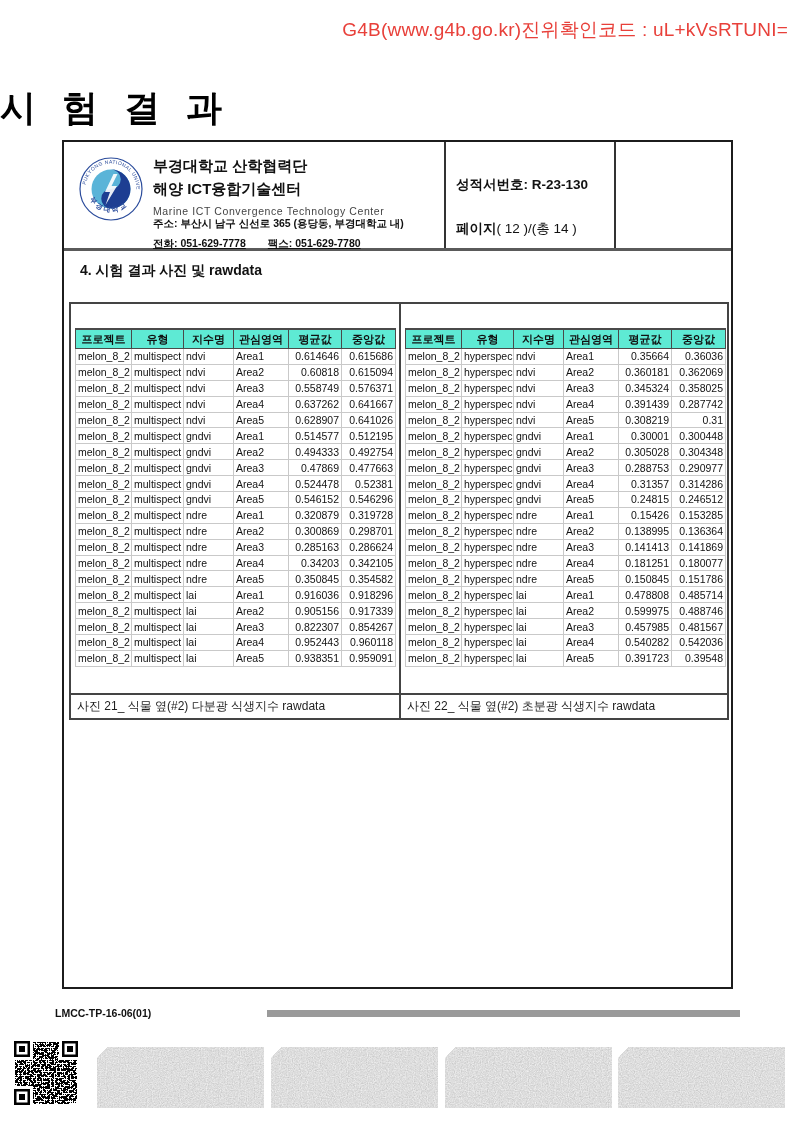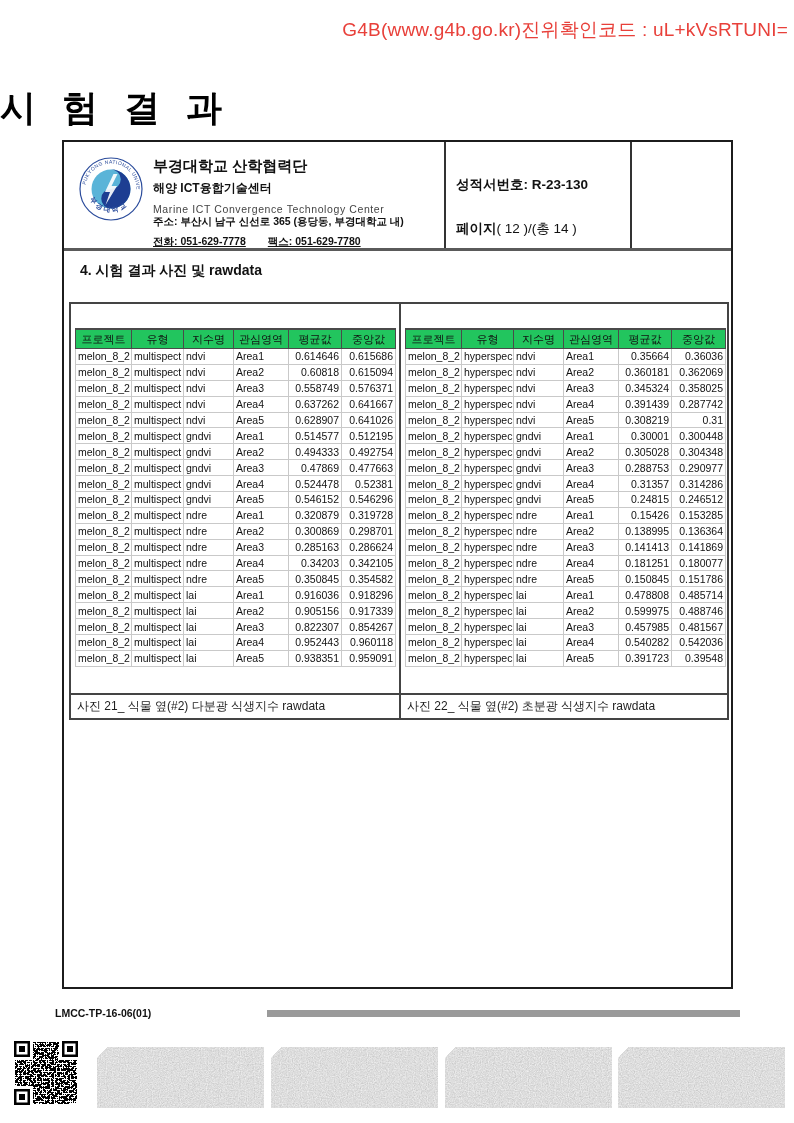--- a/index.html
+++ b/index.html
@@ -20,27 +20,27 @@
   .frame {
     position:absolute; left:62px; top:140px; width:671px; height:849px;
     border:2px solid #1c1c1c; box-sizing:border-box; background:#fff;
   }
   .header-band {
     position:absolute; left:0; top:0; width:100%; height:109px;
     border-bottom:3px solid #5a5a5a; display:flex; box-sizing:border-box;
   }
   .hcell1 { width:382px; border-right:2px solid #333; box-sizing:border-box;
             display:flex; padding:15px 8px 0 15px; }
-  .hcell2 { width:186px; border-right:2px solid #333; box-sizing:border-box;
+  .hcell2 { width:170px; border-right:2px solid #333; box-sizing:border-box;
             padding:34px 0 15px 10px; }
   .hcell3 { flex:1; }
   .logo { width:64px; height:64px; flex:0 0 64px; }
   .org { margin-left:10px; }
   .org .l1 { font-size:15px; font-weight:bold; margin-bottom:4px; }
-  .org .l2 { font-size:12px; font-weight:bold; margin-bottom:6px; }
+  .org .l2 { font-size:15px; font-weight:bold; margin-bottom:6px; }
   .org .en { font-size:10.5px; color:#444; letter-spacing:0.6px; margin-bottom:0; }
   .org .ad { font-size:10.5px; font-weight:bold; margin-bottom:6px; }
   .org .ph { font-size:10.5px; font-weight:bold;text-decoration:underline; }
   .org .ph .fax { margin-left:22px; }
   .rep1 { font-size:13.5px; font-weight:bold; margin-bottom:8px; }
   .rep2 { font-size:13.5px;margin-top:26px; }
   .rep2 .plabel { font-weight:bold; }
   .section-title {
     position:absolute; left:16px; top:120px; font-size:14px; font-weight:bold;
   }
@@ -48,23 +48,23 @@
     position:absolute; left:5px; top:160px; width:660px; height:418px;
     border:2px solid #444; box-sizing:border-box; display:flex;
   }
   .panel { position:relative; width:50%; box-sizing:border-box; }
   .panel.right { border-left:2px solid #444; }
   table.xl {
     position:absolute; left:4px; top:24px; width:320px;
     border-collapse:collapse; table-layout:fixed; font-size:10.5px;
   }
   table.xl th {
-    font-weight:normal; text-align:center; font-size:11px;
+    font-weight:bold; text-align:center; font-size:11px;
     border:1px solid #4a4a4a; border-top:2px solid #4a4a4a;
-    height:18px; padding:0; background:#22c55e;
+    height:18px; padding:0; background:#5eead4;
   }
   table.xl td {
     border:1px solid #c9c9c9; height:14.9px; padding:0 2px;
     white-space:nowrap; overflow:hidden; background:#fff;
   }
   table.xl td.num { text-align:right; }
   .cap {
     position:absolute; left:0; right:0; bottom:0; height:25px;
     border-top:2px solid #444; display:flex; align-items:center;
     padding-left:6px; font-size:12px; color:#1d1d1d; box-sizing:border-box;

